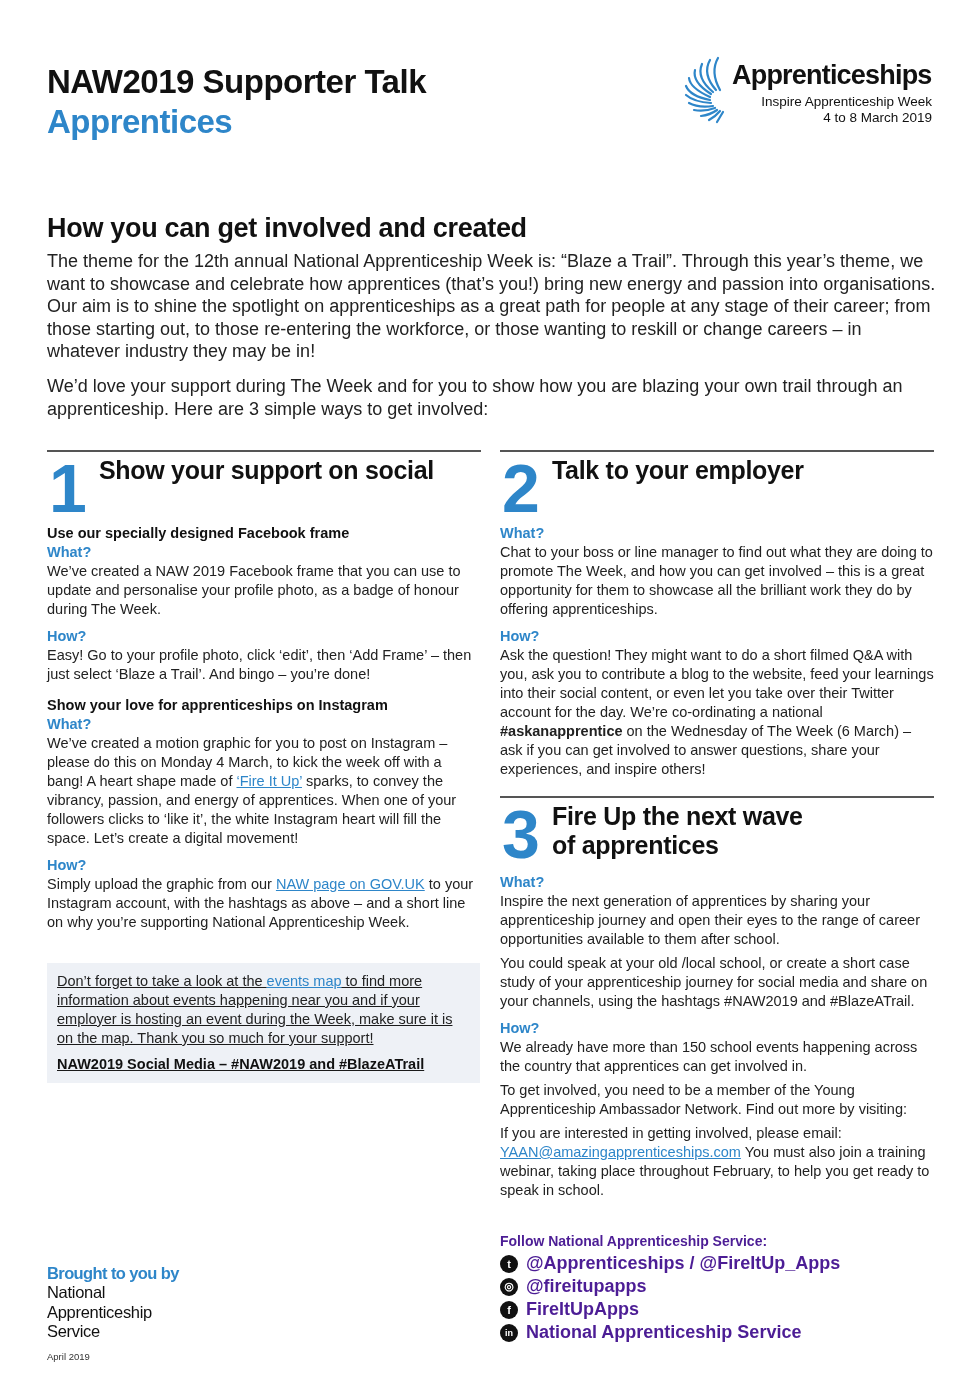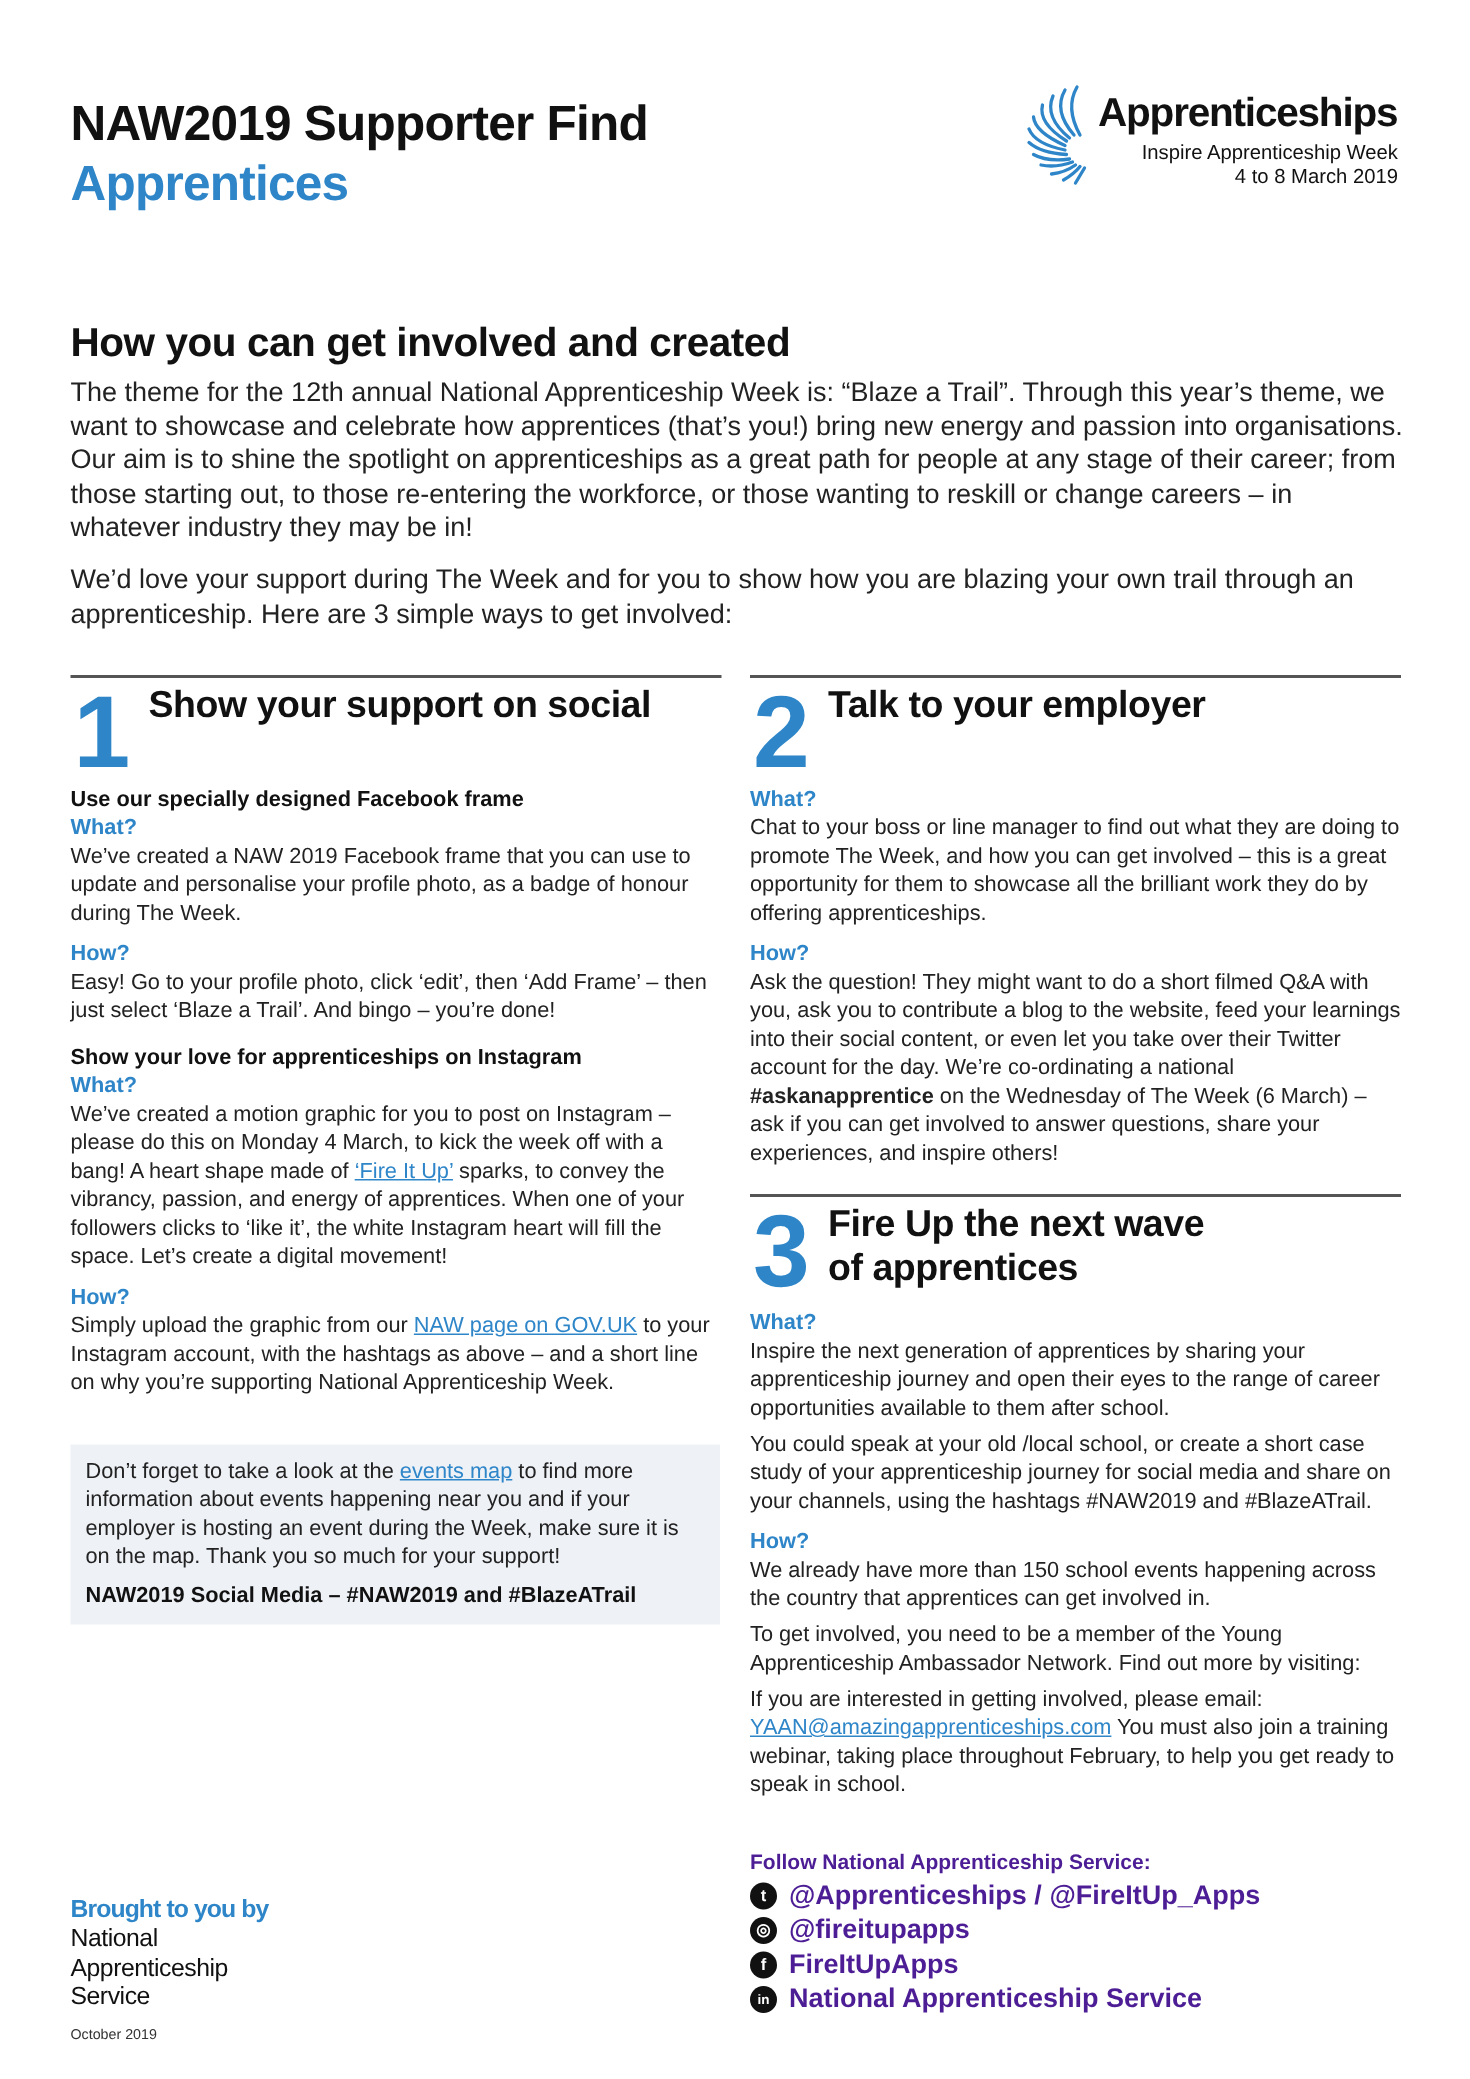--- a/index.html
+++ b/index.html
@@ -33,41 +33,41 @@
   .q { font-size: 14.5px; font-weight: bold; color: #2e86c9; line-height: 19px; }
   .p { font-size: 14.5px; line-height: 19px; color: #222; }
   .gap { height: 8px; }
   .gap-s { height: 5px; }
 
   #col1 { left: 47px; top: 450px; }
   #col2 { left: 500px; top: 450px; }
   #col3 { left: 500px; top: 796px; }
   #col3 .sec-head { height: 75px; }
 
-  #note-box { position: absolute; left: 47px; top: 963px; width: 433px; height: 120px; background: #eef1f6; padding: 9px 10px 0 10px; }
+  #note-box { position: absolute; left: 47px; top: 963px; width: 433px; height: 120px; background: #eef1f6; padding: 9px 10px 0 10px; text-decoration: underline; }
   #note-box .p { font-size: 14.5px; line-height: 19px; }
   #note-box .strong { font-weight: bold; color: #111; margin-top: 8px; font-size: 14.5px; }
 
   
   #follow { position: absolute; left: 500px; top: 1230px; }
   #follow-title { font-size: 14px; font-weight: bold; color: #4c1d95; line-height: 22px; }
   .follow-row { display: flex; align-items: center; height: 23px; }
   .follow-icon { width: 18px; height: 18px; border-radius: 50%; background: #111; color: #fff; display: inline-flex; align-items: center; justify-content: center; font-size: 11px; font-weight: bold; margin-right: 8px; flex-shrink: 0; }
   .follow-text { font-size: 18px; font-weight: bold; color: #4c1d95; }
 
   
   #brought { position: absolute; left: 47px; top: 1264px; }
   #brought-by { font-size: 16.5px; font-weight: bold; color: #2e86c9; letter-spacing: -0.6px; line-height: 19px; }
   .nas-line { font-size: 16.5px; font-weight: normal; color: #111; line-height: 19.5px; letter-spacing: -0.3px; }
   #date { font-size: 9.5px; color: #333; margin-top: 9px; }
 </style>
 </head>
 <body>
 
-<div id="title">NAW2019 Supporter Find</div>
+<div id="title">NAW2019 Supporter Talk</div>
 <div id="subtitle">Apprentices</div>
 
 <div id="logo">
   <svg id="logo-mark" viewBox="0 0 76 76">
     <g fill="none" stroke="#2e86c9" stroke-width="2.2" stroke-linecap="round">
       <path d="M38 6 Q30 20 40 38"></path>
       <path d="M30 8 Q22 22 36 38"></path>
       <path d="M22 12 Q16 26 33 40"></path>
       <path d="M15 18 Q12 30 31 42"></path>
       <path d="M9 26 Q10 36 30 45"></path>
@@ -169,14 +169,14 @@
     <span class="follow-icon" style="font-size:9px">in</span>
     <span class="follow-text">National Apprenticeship Service</span>
   </div>
 </div>
 
 <div id="brought">
   <div id="brought-by">Brought to you by</div>
   <div class="nas-line">National</div>
   <div class="nas-line">Apprenticeship</div>
   <div class="nas-line">Service</div>
-  <div id="date">October 2019</div>
+  <div id="date">April 2019</div>
 </div>
 
 </body></html>

